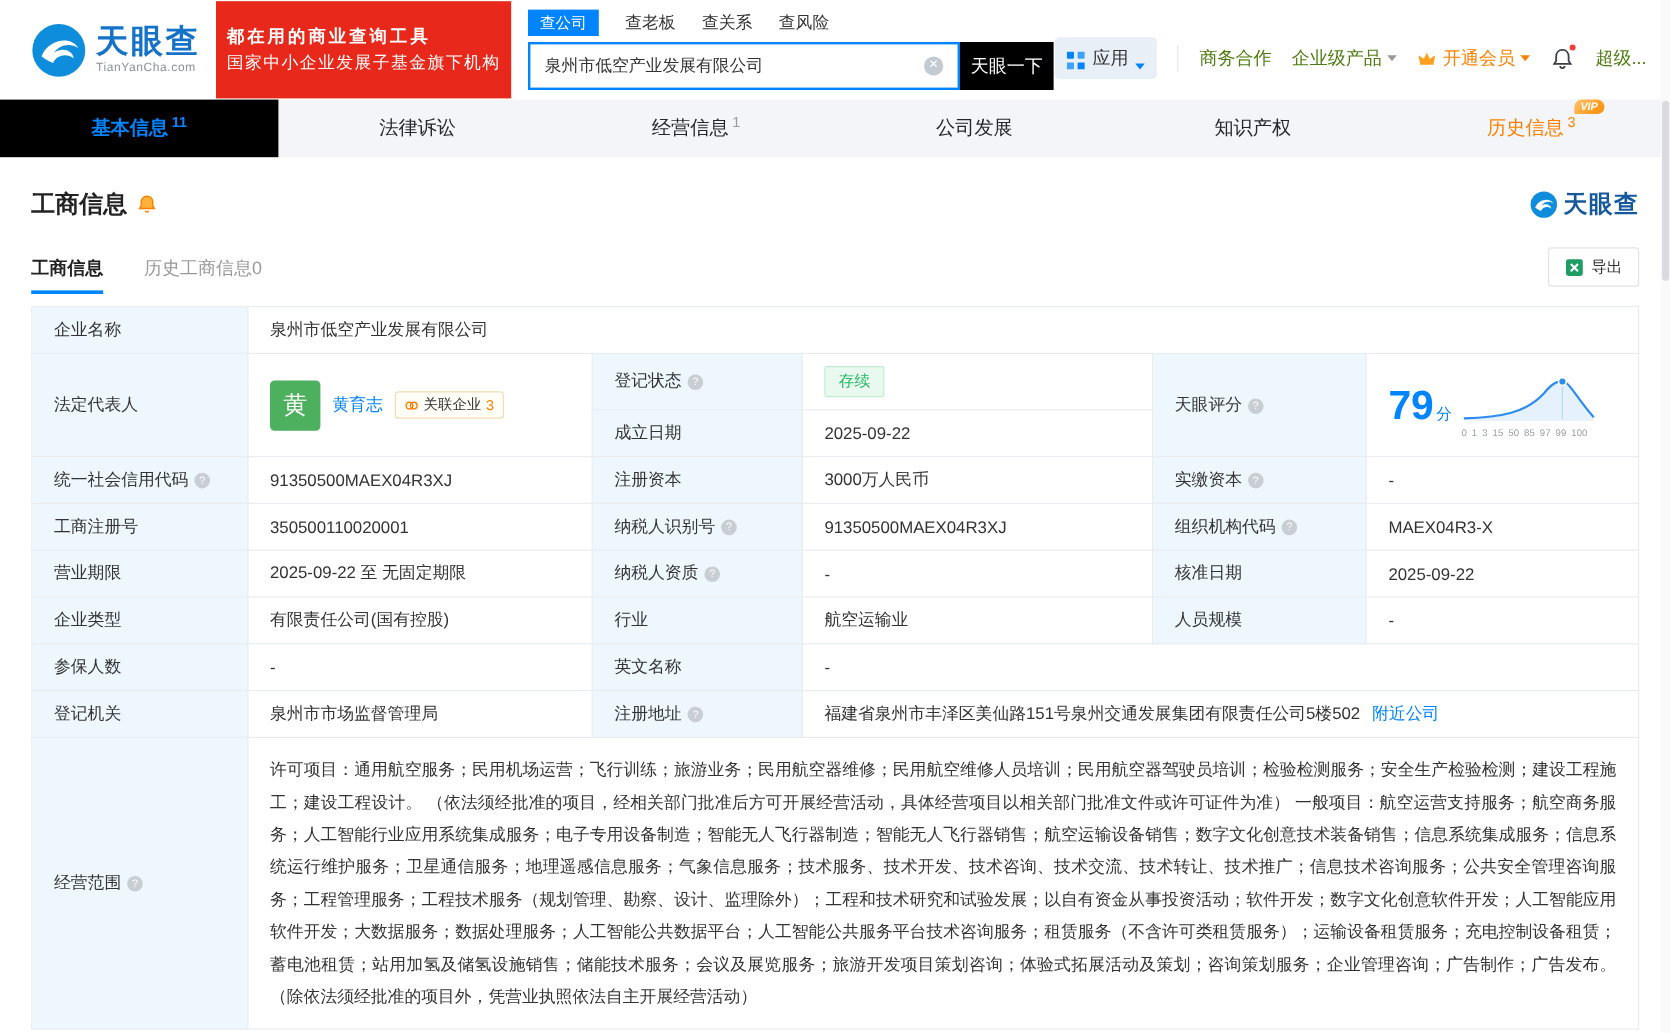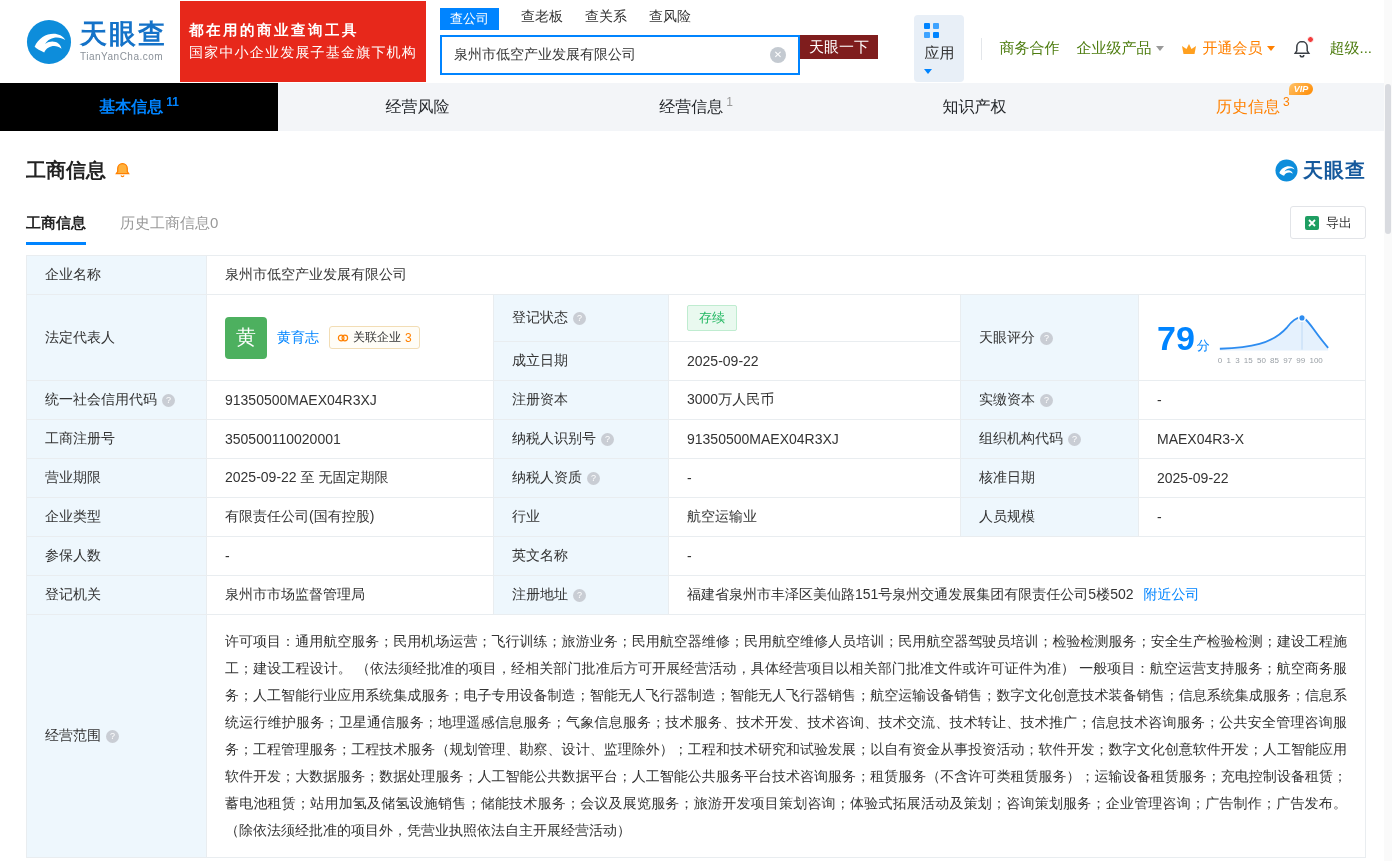--- a/index.html
+++ b/index.html
@@ -12,35 +12,35 @@
   
   .header { height: 83px; display: flex; align-items: center; padding: 0 20px 0 26px; }
   .logo { display: flex; align-items: center; gap: 8px; cursor: pointer; }
   .logo-mark { width: 46px; height: 46px; }
   .logo-title { font-size: 27px; font-weight: bold; color: #1472c8; line-height: 1; letter-spacing: 2px; }
   .logo-sub { font-size: 10px; color: #8a9199; margin-top: 3px; letter-spacing: .5px; }
   .promo { background: #e7281b; color: #fff; margin-left: 13px; padding: 20px 9px; }
   .promo-l1 { font-size: 14.5px; font-weight: bold; letter-spacing: 2.5px; white-space: nowrap; }
   .promo-l2 { font-size: 14px; letter-spacing: 1.2px; margin-top: 4px; white-space: nowrap; }
   .search-area { margin-left: 14px; }
-  .search-tabs { display: flex; align-items: flex-start; gap: 22px; height: 22px; margin-bottom: 5px; font-size: 14px; }
+  .search-tabs { display: flex; align-items: center; gap: 22px; height: 22px; margin-bottom: 5px; font-size: 14px; }
   .stab { color: #333; cursor: pointer; white-space: nowrap; }
   .stab.active { background: #0084ff; color: #fff; padding: 2px 10px; font-size: 13px; }
   .search-row { display: flex; }
   .search-input { width: 360px; height: 40px; border: 2px solid #0084ff; background: #fff;
     display: flex; align-items: center; justify-content: space-between; padding: 0 12px; cursor: text; }
   .search-value { font-size: 14px; color: #333; white-space: nowrap; overflow: hidden; }
   .clear-icon { width: 16px; height: 16px; border-radius: 50%; background: #c4cad1; color: #fff;
     font-size: 10px; line-height: 16px; text-align: center; cursor: pointer; flex: none; }
   .clear-icon::after { content: "✕"; }
-  .search-btn { width: 78px; height: 24px; background: #7f1d1d; color: #fff; border: none;
+  .search-btn { width: 78px; height: 40px; background: #000000; color: #fff; border: none;
     font-size: 15px; cursor: pointer; font-family: inherit; white-space: nowrap; }
   .header-right { margin-left: auto; display: flex; align-items: center; gap: 17px; margin-top: 14px; }
-  .apps-chip { display: flex; align-items: flex-start; gap: 6px; background: #e8eff7; border-radius: 4px;
-    padding: 8px 10px; font-size: 15px; cursor: pointer; flex-direction: column; }
+  .apps-chip { display: flex; align-items: flex-end; gap: 6px; background: #e8eff7; border-radius: 4px;
+    padding: 8px 10px; font-size: 15px; cursor: pointer; }
   .caret { width: 0; height: 0; border-left: 4px solid transparent; border-right: 4px solid transparent;
     border-top: 5px solid #999; display: inline-block; }
   .caret.blue { border-top-color: #0084ff; }
   .caret.orange { border-top-color: #ff8000; }
   .v-div { width: 1px; height: 22px; background: #e3e6ea; }
   .hr-item { font-size: 15px; color: #4d7c0f; display: flex; align-items: center; gap: 5px; cursor: pointer; white-space: nowrap; }
   .vip-item { color: #ff8000; }
   .bell-wrap { position: relative; display: flex; cursor: pointer; }
   .bell-dot { position: absolute; top: -3px; right: -2px; width: 7px; height: 7px; border-radius: 50%;
     background: #f23d3d; border: 1px solid #fff; }
@@ -165,25 +165,28 @@
     <span class="hr-item">超级...</span>
   </div>
 </div>
 
 <div class="nav">
   <div class="nav-tab active">
     <span>基本信息</span>
     <span class="nav-cnt">11</span>
   </div>
   <div class="nav-tab">
-    <span>经营风险</span>
+    <span>法律诉讼</span>
   </div>
   <div class="nav-tab">
     <span>经营信息</span>
     <span class="nav-cnt cnt-gray">1</span>
+  </div>
+  <div class="nav-tab">
+    <span>公司发展</span>
   </div>
   <div class="nav-tab">
     <span>知识产权</span>
   </div>
   <div class="nav-tab history">
     <span>历史信息</span>
     <span class="nav-cnt">3</span>
     <span class="vip-tag">VIP</span>
   </div>
 </div>

